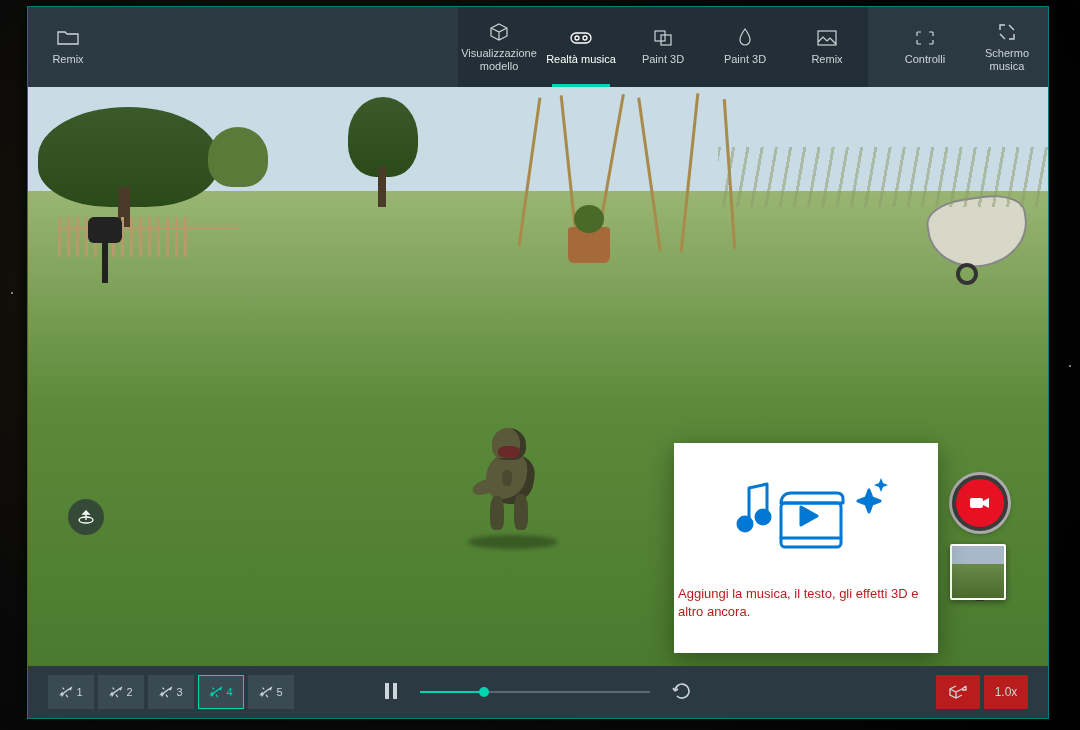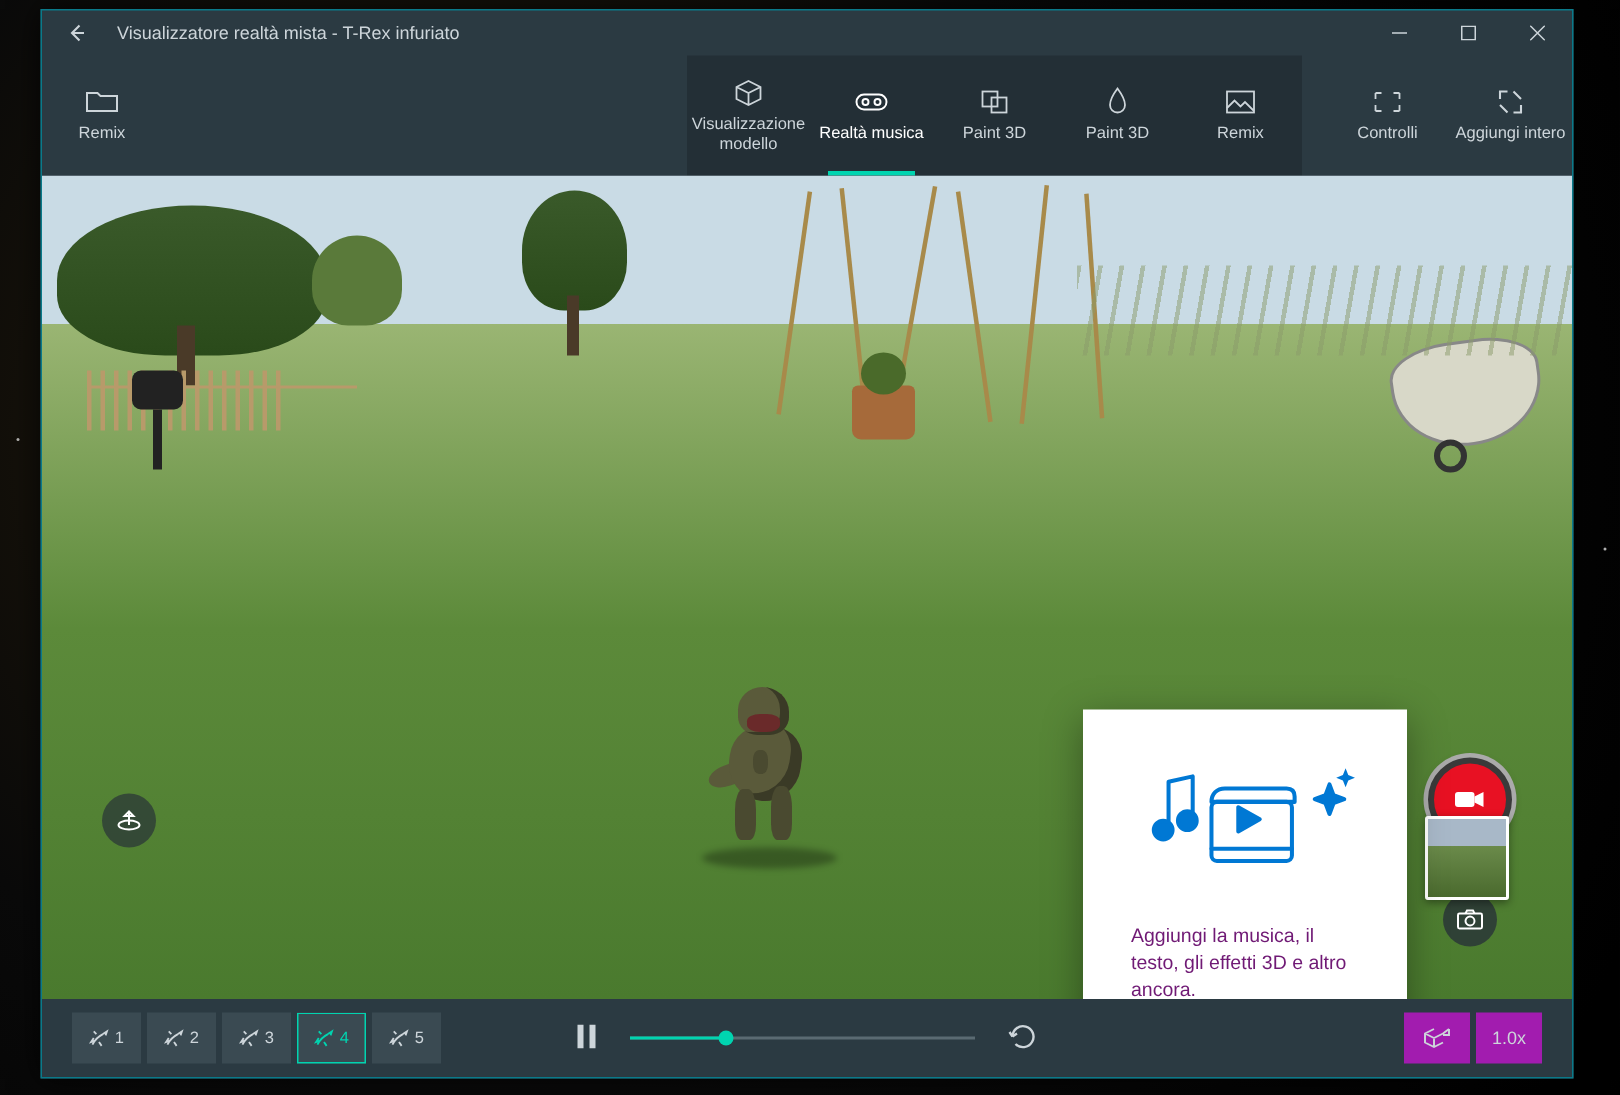--- a/index.html
+++ b/index.html
@@ -64,83 +64,59 @@
   .trex .tail { position:absolute; left:4px; top:58px; width:26px; height:14px; background:#5a5a3a; border-radius:50% 30% 30% 50%; transform:rotate(-20deg);}
   .trex .arm { position:absolute; left:34px; top:48px; width:10px; height:16px; background:#4a4a30; border-radius:40%;}
   .shadow { position:absolute; left:440px; top:448px; width:90px; height:14px; background:rgba(0,0,0,.3); border-radius:50%; filter:blur(2px);}
 
   .floatbtn { position:absolute; left:40px; top:412px; width:36px; height:36px; border-radius:50%; background:rgba(40,50,56,.7); display:flex; align-items:center; justify-content:center; color:#fff; cursor:pointer;}
 
   .rec { position:absolute; right:40px; top:388px; width:56px; height:56px; border-radius:50%; background:#e81123; border:4px solid #3a3a3a; box-shadow:0 0 0 3px #aaa, 0 2px 6px rgba(0,0,0,.5); display:flex; align-items:center; justify-content:center; cursor:pointer;}
   .camerabtn { position:absolute; right:50px; top:478px; width:36px; height:36px; border-radius:50%; background:rgba(40,50,56,.8); display:flex; align-items:center; justify-content:center; color:#fff; cursor:pointer;}
   .thumb { position:absolute; right:42px; bottom:66px; width:56px; height:56px; border:2px solid #fff; background:linear-gradient(to bottom,#a8b8c8 0%,#a8b8c8 35%,#6a8a4a 35%,#4a6a2e 100%); cursor:pointer; box-shadow:0 2px 6px rgba(0,0,0,.4); border-radius:2px;}
 
-  .popup { position:absolute; right:110px; top:356px; width:216px; background:#fff; box-shadow:0 6px 24px rgba(0,0,0,.35); padding:20px 32px 16px; font-size:13px; color:#701a75; }
+  .popup { position:absolute; right:110px; top:356px; width:264px; background:#fff; box-shadow:0 6px 24px rgba(0,0,0,.35); padding:20px 4px 16px; font-size:13px; color:#b91c1c; }
   .popup .illus { height:110px; display:flex; align-items:center; justify-content:center; color:#0078d4;}
   .popup .msg { margin:12px 0 16px; line-height:1.4; }
 
   .bottombar {
     height:52px; background:#2b3a42; display:flex; align-items:center; padding:0 20px; gap:8px;
     color:#cdd5da; font-size:12px; position:relative;
   }
   .anims { display:flex; gap:4px; }
   .anim { width:46px; height:34px; background:#3a4a52; display:flex; align-items:center; justify-content:center; gap:3px; cursor:pointer; font-size:11px;}
   .anim.sel { color:#00d4b0; box-shadow: inset 0 0 0 1px #00d4b0;}
   .anim svg { width:14px; height:14px; }
   .playgrp { position:absolute; left:50%; transform:translateX(-50%); display:flex; align-items:center; gap:16px; }
   .pause { cursor:pointer; padding:6px;}
   .track { width:230px; height:2px; background:#5a6a72; position:relative; }
   .track .fill { position:absolute; left:0; top:0; height:100%; background:#00d4b0; }
   .track .dot { position:absolute; top:-4px; width:10px; height:10px; background:#00d4b0; border-radius:50%; transform:translateX(-50%);}
   .loop { cursor:pointer; padding:6px;}
   .rgrp { margin-left:auto; display:flex; gap:4px; }
-  .rbtn { width:44px; height:34px; background:#a21caf; display:flex; align-items:center; justify-content:center; cursor:pointer; font-size:12px;}
+  .rbtn { width:44px; height:34px; background:#b91c1c; display:flex; align-items:center; justify-content:center; cursor:pointer; font-size:12px;}
 </style>
 </head>
 <body>
 
 <div class="stars">
   <span class="s1"></span>
     <span class="s2"></span>
     <span class="s3"></span>
     <span class="s4"></span>
     <span class="s5"></span>
   <span class="s6"></span>
     <span class="s7"></span>
     <span class="s8"></span>
     <span class="s9"></span>
     <span class="s10"></span>
 </div>
 
 <div class="window">
 
-  <div class="titlebar">
-    <div class="back">
-      <svg width="16" height="16" viewBox="0 0 16 16" fill="none" stroke="#cdd5da" stroke-width="1.4">
-          <path d="M10 3 5 8l5 5M5 8h8"></path>
-        </svg>
-    </div>
-    <div class="title">Visualizzatore realtà mista - T-Rex infuriato</div>
-    <div class="tbspacer"></div>
-    <div class="winbtn">
-      <svg width="10" height="10">
-          <path d="M0 5h10" stroke="#cdd5da" stroke-width="1"></path>
-        </svg>
-    </div>
-    <div class="winbtn">
-      <svg width="10" height="10">
-          <rect x="0.5" y="0.5" width="9" height="9" fill="none" stroke="#cdd5da" stroke-width="1"></rect>
-        </svg>
-    </div>
-    <div class="winbtn close">
-      <svg width="10" height="10">
-          <path d="M0 0l10 10M10 0L0 10" stroke="currentColor" stroke-width="1"></path>
-        </svg>
-    </div>
-  </div>
 
   <div class="toolbar">
     <div class="tb-left">
       <div class="tbtn">
         <span class="ico">
           <svg width="22" height="18" viewBox="0 0 22 18" fill="none" stroke="#cdd5da" stroke-width="1.3">
               <path d="M1 3v12h20V5H10L8 3H1z"></path>
             </svg>
         </span>
         <span class="lbl">Remix</span>
@@ -202,21 +178,21 @@
             </svg>
         </span>
         <span class="lbl">Controlli</span>
       </div>
       <div class="tbtn">
         <span class="ico">
           <svg width="18" height="18" viewBox="0 0 18 18" fill="none" stroke="#cdd5da" stroke-width="1.4">
               <path d="M2 7V2h5M16 11v5h-5M11 2l5 5M7 16l-5-5"></path>
             </svg>
         </span>
-        <span class="lbl">Aggiungi intero</span>
+        <span class="lbl">Schermo musica</span>
       </div>
     </div>
   </div>
 
   <div class="content">
     <div class="scene">
 
       <div class="tree" style="left:10px;top:20px;width:180px;height:100px;"></div>
       <div class="trunk" style="left:90px;top:100px;width:12px;height:40px;"></div>
       <div class="tree" style="left:320px;top:10px;width:70px;height:80px;"></div>

